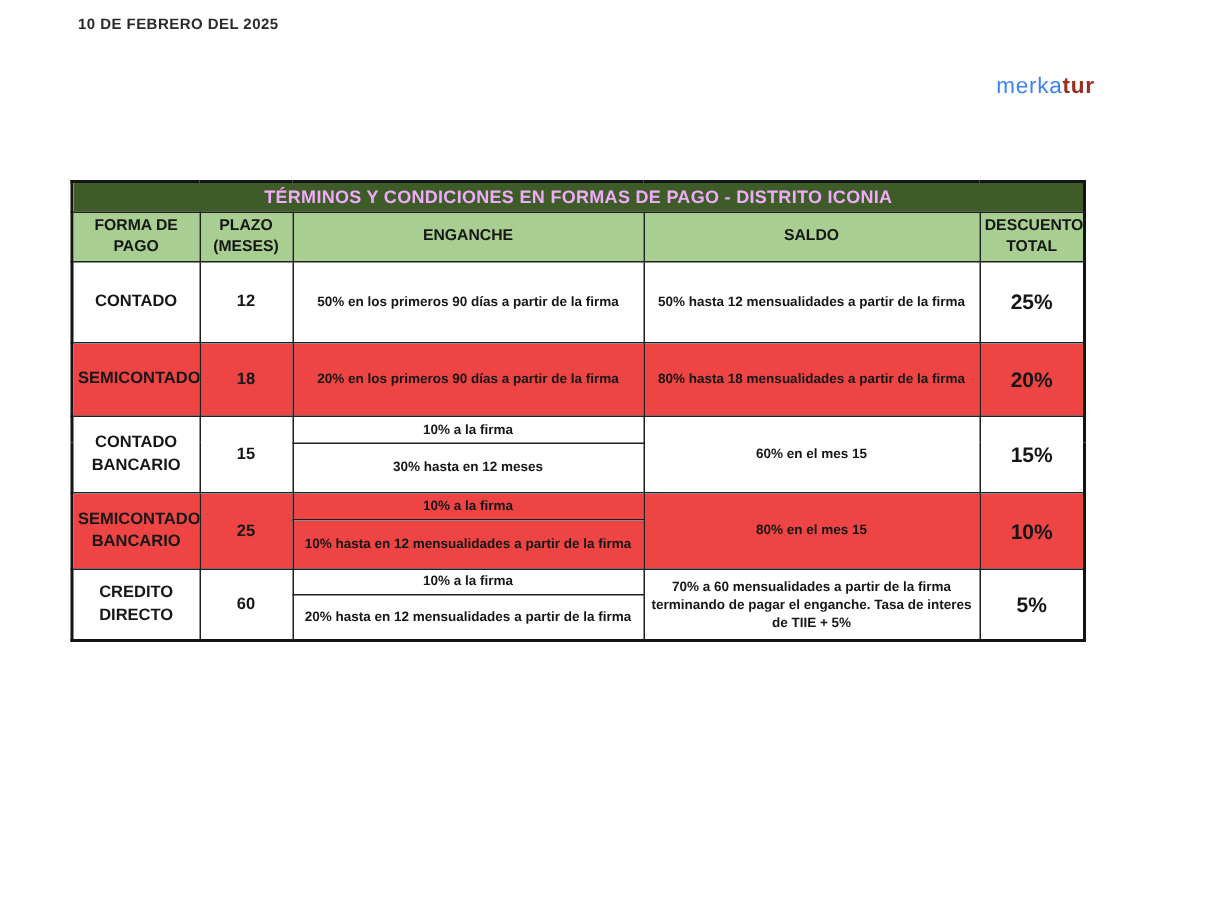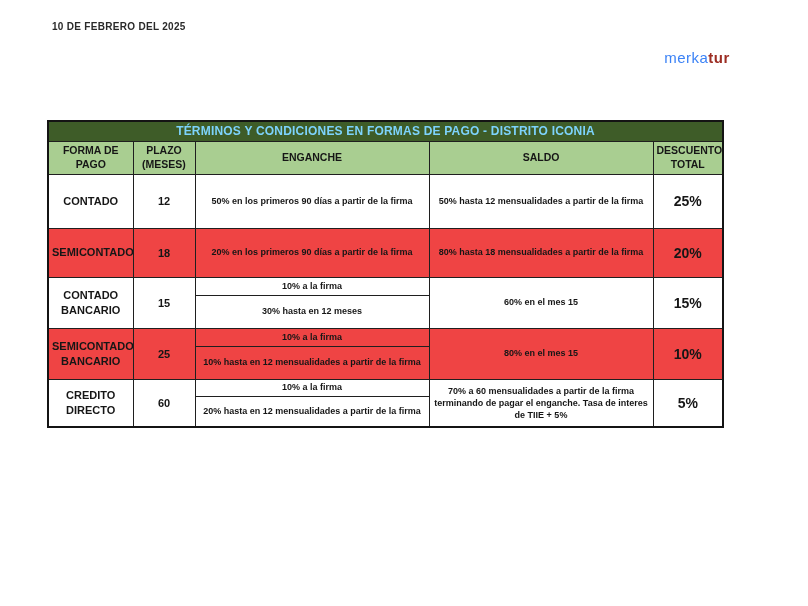--- a/index.html
+++ b/index.html
@@ -10,21 +10,21 @@
     position: relative;
     width: 808px;
     height: 606px;
     background: #ffffff;
     overflow: hidden;
   }
 
   .doc-date {
     position: absolute;
     left: 52px;
-    top: 21px;
+    top: 11px;
     font-size: 10px;
     font-weight: 600;
     color: #2a2a2a;
     letter-spacing: 0.3px;
   }
 
   
   .logo {
     position: absolute;
     left: 642px;
@@ -69,21 +69,21 @@
   table.terms td {
     border: 1px solid #1f1f1f;
     text-align: center;
     vertical-align: middle;
     padding: 1px 3px;
     overflow: hidden;
   }
 
   tr.title-row td {
     background: #3e5c28;
-    color: #7dd3fc;
+    color: #f0abfc;
     font-weight: 700;
     font-size: 12px;
     height: 20px;
     letter-spacing: 0.2px;
   }
   tr.header-row td {
     background: #a9ce91;
     font-weight: 700;
     font-size: 10.5px;
     height: 33px;

